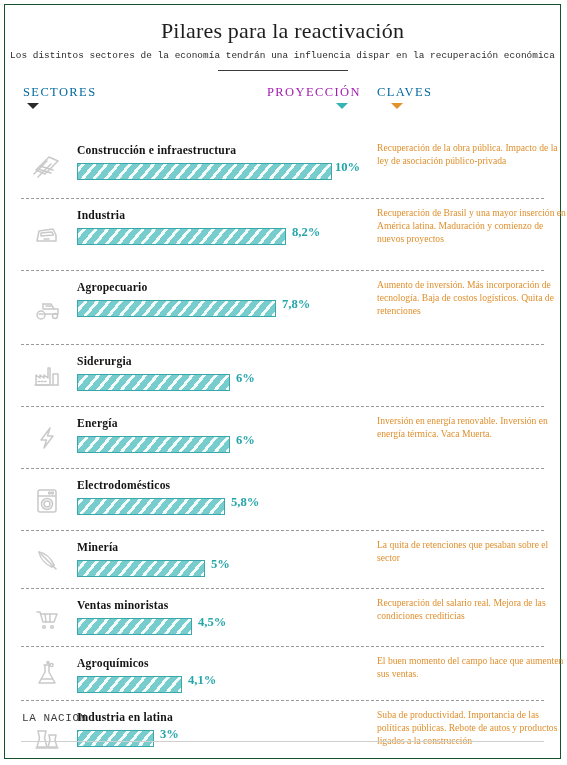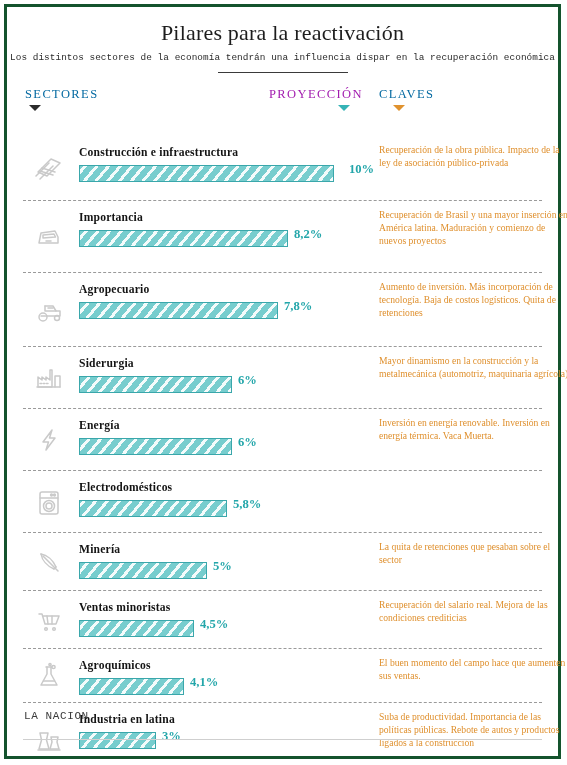--- a/index.html
+++ b/index.html
@@ -5,21 +5,21 @@
   html,body{margin:0;padding:0;background:#ffffff;}
   body{
     width:567px;height:765px;overflow:hidden;
     font-family:"Liberation Serif", serif;
     color:#222;
     -webkit-font-smoothing:antialiased;
   }
   .frame{
     position:absolute;left:4px;top:4px;
     width:557px;height:755px;
-    border:3px solid #14532d;
+    border:1px solid #14532d;
     box-sizing:border-box;
     background:#fff;
   }
   
   .head{padding:14px 0 0 0;text-align:center;}
   .title{
     font-family:"Liberation Serif", serif;
     font-size:22px;font-weight:400;color:#1d1d1d;
     letter-spacing:.2px;line-height:1.1;
   }
@@ -145,36 +145,36 @@
                 <path d="M11 31 L24 18"></path>
                 <path d="M13 20 L26 24"></path>
                 <path d="M11 23 L24 27"></path>
               </g>
             </svg>
           </span>
           <div class="sector">Construcción e infraestructura</div>
           <div class="barwrap">
             <div class="bar" style="width:255px"></div>
           </div>
-          <div class="pct" style="left:326px">10%</div>
+          <div class="pct" style="left:314px">10%</div>
           <div class="keys">Recuperación de la obra pública. Impacto de la ley de asociación público-privada</div>
         </div>
       </div>
       <div class="row" style="height: 72px;">
         <div class="rowinner">
           <span class="icon">
             <svg viewBox="0 0 40 40">
               <g fill="none" stroke="#9e9e9e" stroke-width="1.5" stroke-linecap="round" stroke-linejoin="round">
                 <path d="M10 26 L12 16 L26 14 L29 20 L29 26 Z"></path>
                 <path d="M14 18 L25 17 L26.5 20 L14 21 Z"></path>
                 <path d="M17 24 L22 24"></path>
               </g>
             </svg>
           </span>
-          <div class="sector">Importancia</div>
+          <div class="sector">Industria</div>
           <div class="barwrap">
             <div class="bar" style="width:209px"></div>
           </div>
           <div class="pct" style="left:271px">8,2%</div>
           <div class="keys">Recuperación de Brasil y una mayor inserción en América latina. Maduración y comienzo de nuevos proyectos</div>
         </div>
       </div>
       <div class="row" style="height: 74px;">
         <div class="rowinner">
           <span class="icon">
@@ -206,21 +206,20 @@
                 <path d="M26 29 L26 18 L31 18 L31 29"></path>
                 <path d="M11 25.5 L20 25.5" stroke-dasharray="1.6 1.6"></path>
               </g>
             </svg>
           </span>
           <div class="sector">Siderurgia</div>
           <div class="barwrap">
             <div class="bar" style="width:153px"></div>
           </div>
           <div class="pct" style="left:215px">6%</div>
-          <div class="keys">Mayor dinamismo en la construcción y la metalmecánica (automotriz, maquinaria agrícola)</div>
         </div>
       </div>
       <div class="row" style="height: 62px;">
         <div class="rowinner">
           <span class="icon">
             <svg viewBox="0 0 40 40">
               <g fill="none" stroke="#9e9e9e" stroke-width="1.5" stroke-linecap="round" stroke-linejoin="round">
                 <path d="M23 10 L14 22 L19.5 22 L17 30 L26 18 L20.5 18 Z"></path>
               </g>
             </svg>

